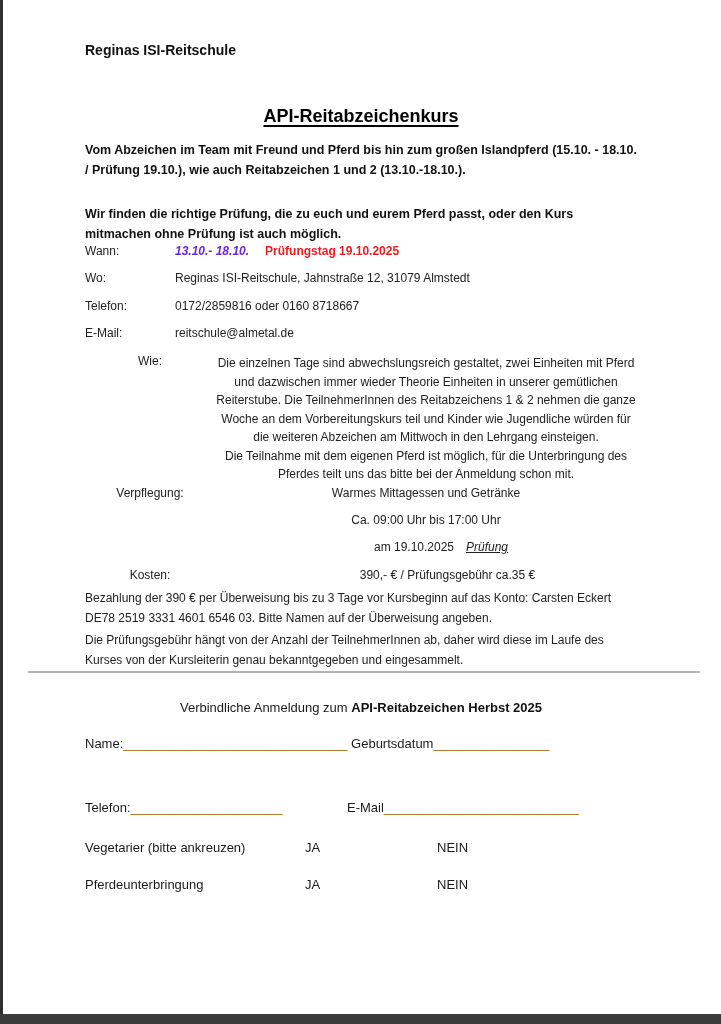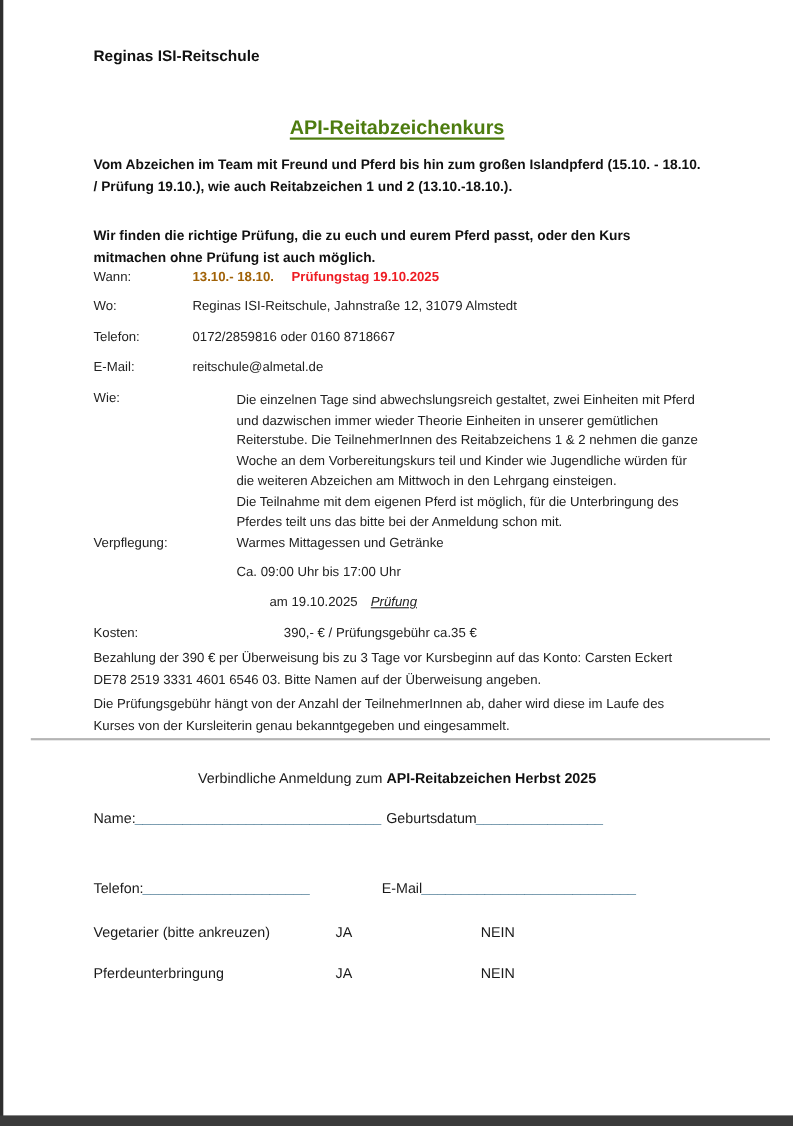--- a/index.html
+++ b/index.html
@@ -22,43 +22,43 @@
   .edge-bottom {
     position: absolute; left: 0; bottom: 0; width: 100%; height: 10px;
     background: #3b3b3b;
   }
   .blk { position: absolute; left: 85px; width: 552px; }
 
   .school-name { top: 42px; font-size: 14px; font-weight: bold; color: #111; }
 
   .doc-title {
     top: 106px; text-align: center;
-    font-size: 18px; font-weight: bold; color: #4d7c0f;
+    font-size: 18px; font-weight: bold; color: #000000;
     text-decoration: underline;
     text-decoration-thickness: 2px;
     text-underline-offset: 3px;
   }
 
   .intro-p { font-size: 12.5px; font-weight: bold; color: #111; line-height: 20px; }
   .intro-p1 { top: 140px; }
   .intro-p2 { top: 204px; }
 
   .info-row { display: grid; grid-template-columns: 90px 1fr; font-size: 12px; white-space: nowrap; }
-  .info-row-wide { display: grid; grid-template-columns: 130px 1fr; font-size: 12px; }
+  .info-row-wide { display: grid; grid-template-columns: 130px 1fr; font-size: 12px; text-align: center; }
   .row-wann { top: 244px; }
   .row-wo { top: 271px; }
   .row-telefon { top: 299px; }
   .row-email { top: 326px; }
   .row-wie { top: 354px; }
   .row-verpflegung { top: 486px; }
   .row-zeiten { top: 513px; }
   .row-pruefung { top: 540px; gap: 30px; }
   .row-kosten { top: 568px; gap: 43px; }
 
-  .bold-dates { font-weight: bold; color: #a16207; }
+  .bold-dates { font-weight: bold; color: #6d28d9; font-style: italic; }
   .exam-red { font-weight: bold; margin-left: 16px; }
   .wie-text { line-height: 18.5px; white-space: normal; }
   .wie-text p + p { margin-top: 0; }
   .exam-word { font-style: italic; text-decoration: underline; margin-left: 12px; }
 
   .pay-p { font-size: 12px; line-height: 20px; }
   .pay-p1 { top: 588px; }
   .pay-p2 { top: 630px; }
 
   .divider {
@@ -75,21 +75,21 @@
   .row-adresse { top: 806px; }
   .row-vegetarier { top: 840px; }
   .row-pferde { top: 877px; }
   .row-datum { top: 912px; }
 
   .seg-telefon { display: inline-block; width: 262px; margin-top: 28px; }
   .seg-datum { display: inline-block; width: 224px; }
 
   .choice-row { display: grid; grid-template-columns: 220px 132px 1fr; }
 
-  .fill-line { letter-spacing: 0; color: #0c4a6e; font-style: italic; }
+  .fill-line { letter-spacing: 0; color: #a16207; }
 </style>
 </head>
 <body>
 
 <div class="page">
   <div class="edge-left"></div>
 
   <div class="blk school-name">Reginas ISI-Reitschule</div>
 
   <div class="blk doc-title">API-Reitabzeichenkurs</div>

